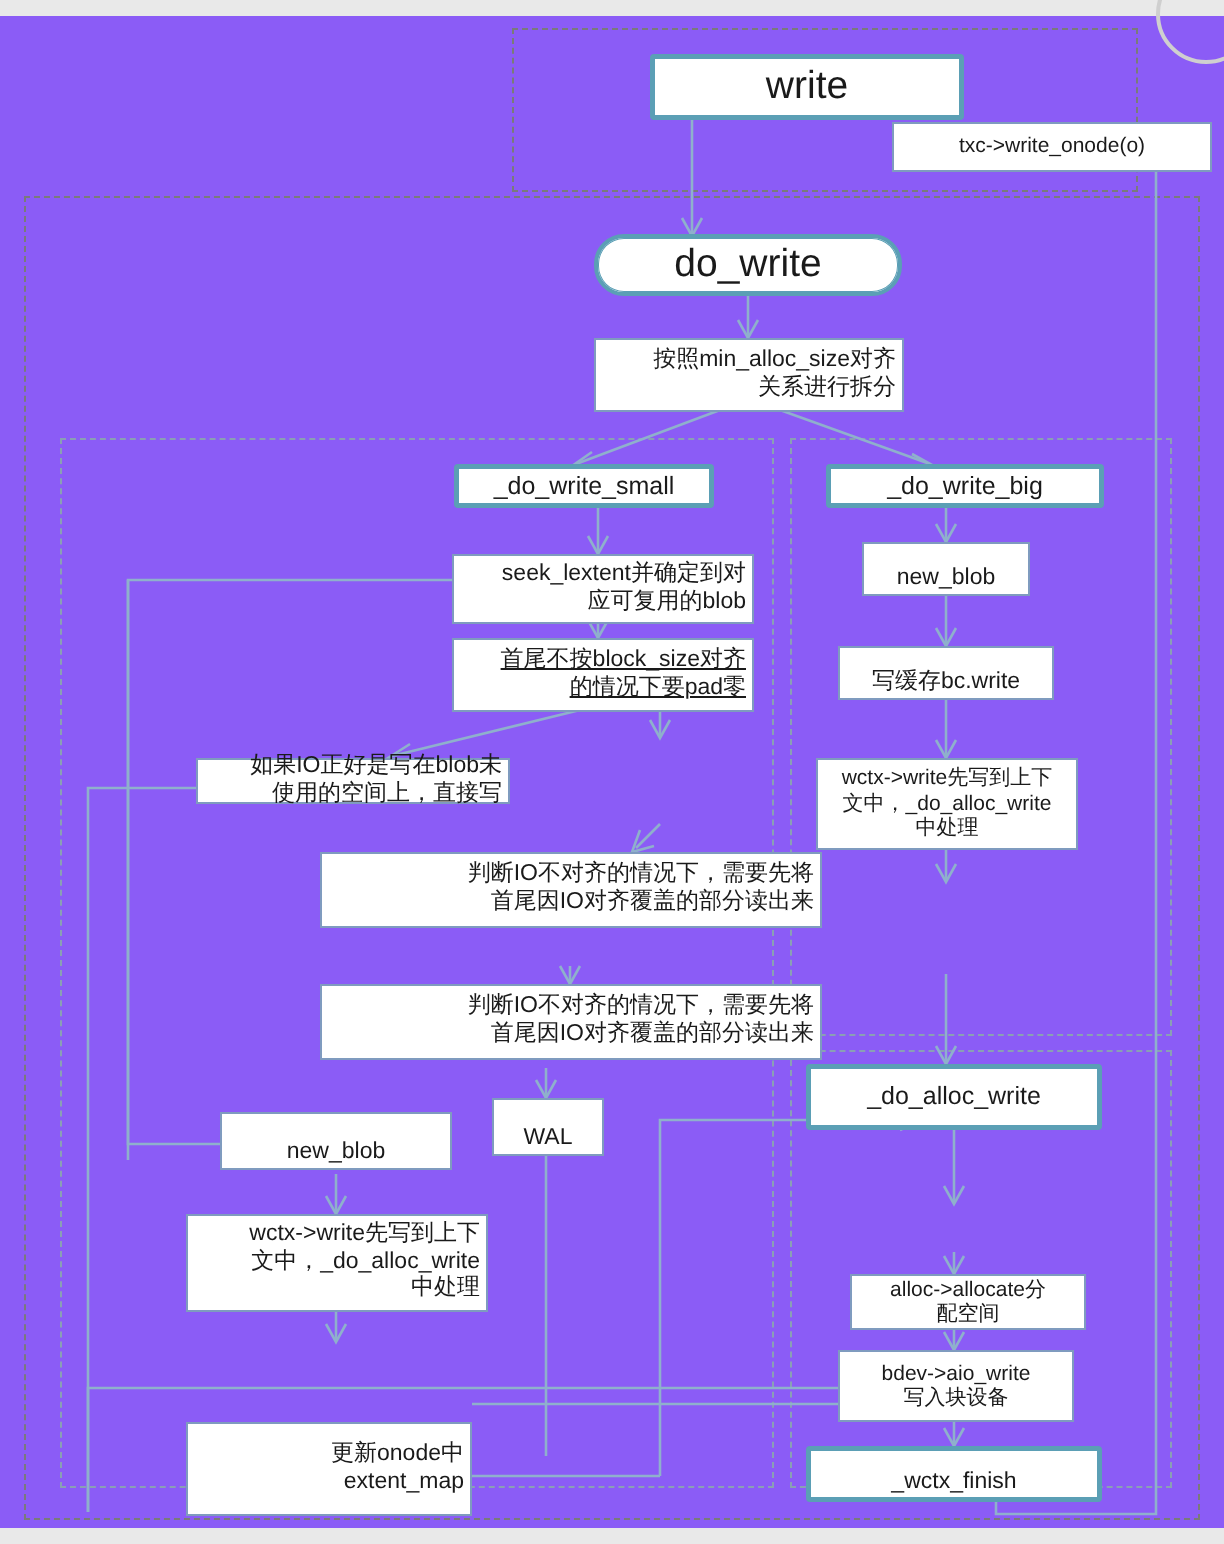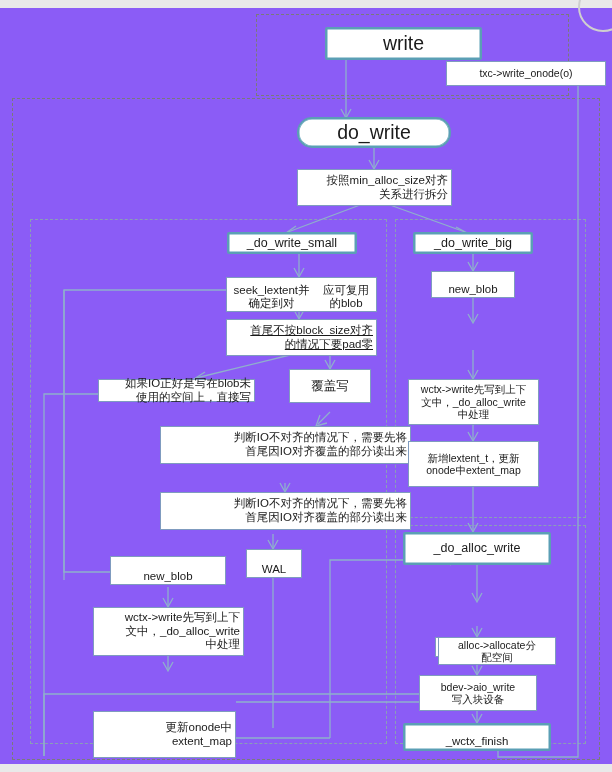--- a/index.html
+++ b/index.html
@@ -177,38 +177,35 @@
 
   <div class="node f11" style="left:297px;top:169px;width:155px;height:37px;flex-direction:column;">
     <span class="t">按照min_alloc_size对齐</span>
     <span class="t">关系进行拆分</span>
   </div>
 
   <div class="node accent f12" style="left:227px;top:232px;width:130px;height:22px;">
     <span class="t">_do_write_small</span>
   </div>
 
-  <div class="node f11" style="left:226px;top:277px;width:151px;height:35px;flex-direction:row;">
+  <div class="node f11" style="left:226px;top:277px;width:151px;height:35px;flex-direction:column;">
     <span class="t">seek_lextent并确定到对</span>
     <span class="t">应可复用的blob</span>
   </div>
 
   <div class="node f11" style="left:226px;top:319px;width:151px;height:37px;flex-direction:column;text-decoration:underline;">
     <span class="t">首尾不按block_size对齐</span>
     <span class="t">的情况下要pad零</span>
   </div>
 
   <div class="node f11" style="left:98px;top:379px;width:157px;height:23px;flex-direction:column;">
     <span class="t">如果IO正好是写在blob未</span>
     <span class="t">使用的空间上，直接写</span>
   </div>
 
-  <div class="node f12" style="left:289px;top:369px;width:82px;height:34px;">
-    <span class="t">覆盖写</span>
-  </div>
 
   <div class="node f11" style="left:160px;top:426px;width:251px;height:38px;flex-direction:column;">
     <span class="t">判断IO不对齐的情况下，需要先将</span>
     <span class="t">首尾因IO对齐覆盖的部分读出来</span>
   </div>
 
   <div class="node f11" style="left:160px;top:492px;width:251px;height:38px;flex-direction:column;">
     <span class="t">判断IO不对齐的情况下，需要先将</span>
     <span class="t">首尾因IO对齐覆盖的部分读出来</span>
   </div>
@@ -225,49 +222,48 @@
     <span class="t">wctx-&gt;write先写到上下</span>
     <span class="t">文中，_do_alloc_write</span>
     <span class="t">中处理</span>
   </div>
 
   <div class="node f11" style="left:93px;top:711px;width:143px;height:47px;flex-direction:column;">
     <span class="t">更新onode中</span>
     <span class="t">extent_map</span>
   </div>
 
-  <div class="node accent f12" style="left:413px;top:232px;width:120px;height:22px;">
+  <div class="node accent f12" style="left:413px;top:232px;width:139px;height:22px;">
     <span class="t">_do_write_big</span>
   </div>
 
   <div class="node f11" style="left:431px;top:271px;width:84px;height:27px;">
     <span class="t">new_blob</span>
   </div>
 
+  <div class="node f11" style="left:419px;top:323px;width:108px;height:27px;">
+    <span class="t">写缓存bc.write</span>
+  </div>
 
   <div class="node f10" style="left:408px;top:379px;width:131px;height:46px;flex-direction:column;">
     <span class="t">wctx-&gt;write先写到上下</span>
     <span class="t">文中，_do_alloc_write</span>
     <span class="t">中处理</span>
   </div>
 
-  <div class="node f10" style="left:408px;top:441px;width:131px;height:46px;flex-direction:column;">
-    <span class="t">新增lextent_t，更新</span>
-    <span class="t">onode中extent_map</span>
-  </div>
 
   <div class="node accent f12" style="left:403px;top:532px;width:148px;height:33px;">
     <span class="t">_do_alloc_write</span>
   </div>
 
   <div class="node f11" style="left:435px;top:637px;width:85px;height:20px;text-decoration:underline;">
     <span class="t">处理压缩</span>
   </div>
 
-  <div class="node f10" style="left:438px;top:637px;width:118px;height:28px;flex-direction:column;">
+  <div class="node f10" style="left:425px;top:637px;width:118px;height:28px;flex-direction:column;">
     <span class="t">alloc-&gt;allocate分</span>
     <span class="t">配空间</span>
   </div>
 
   <div class="node f10" style="left:419px;top:675px;width:118px;height:36px;flex-direction:column;">
     <span class="t">bdev-&gt;aio_write</span>
     <span class="t">写入块设备</span>
   </div>
 
   <div class="node accent f11" style="left:403px;top:723px;width:148px;height:28px;">

